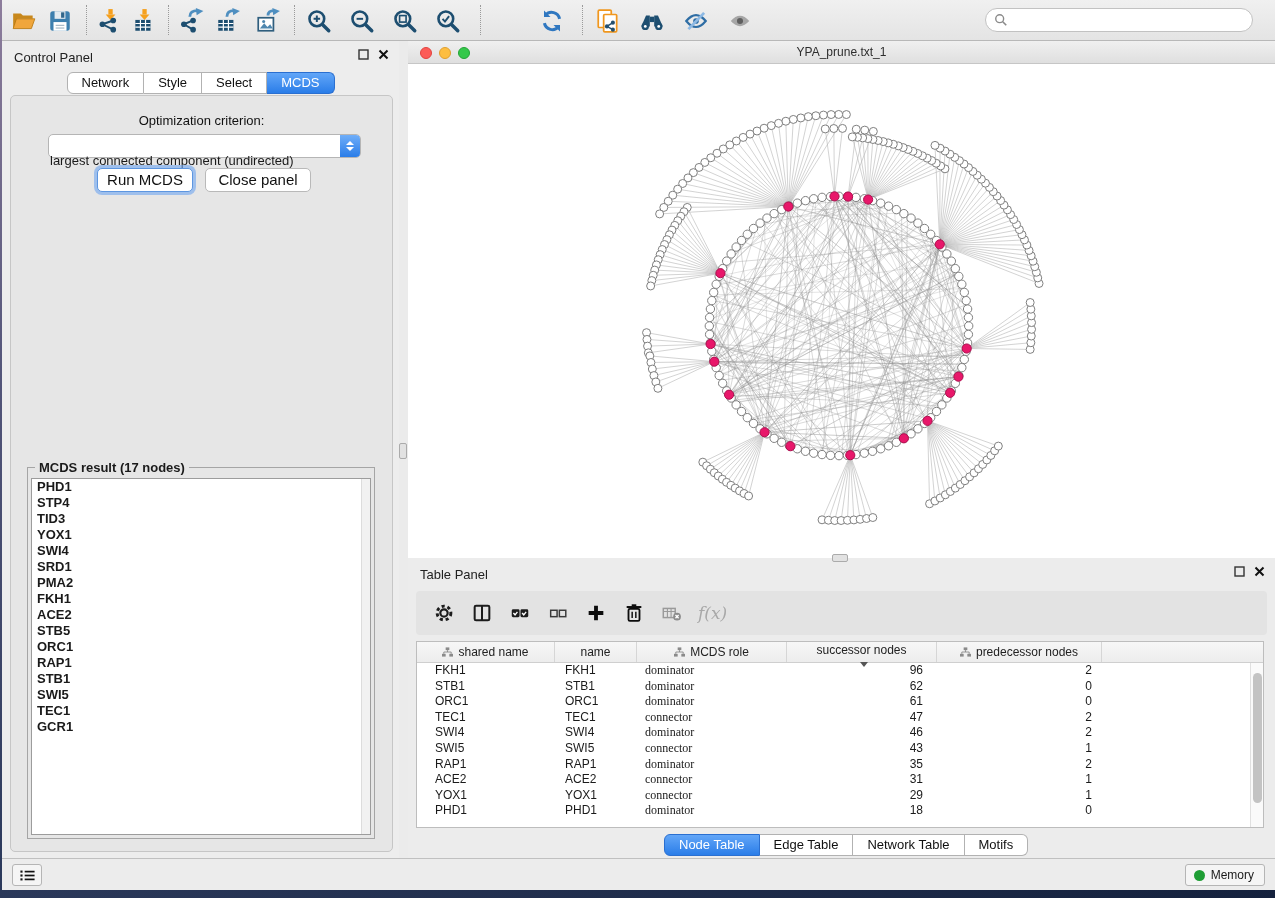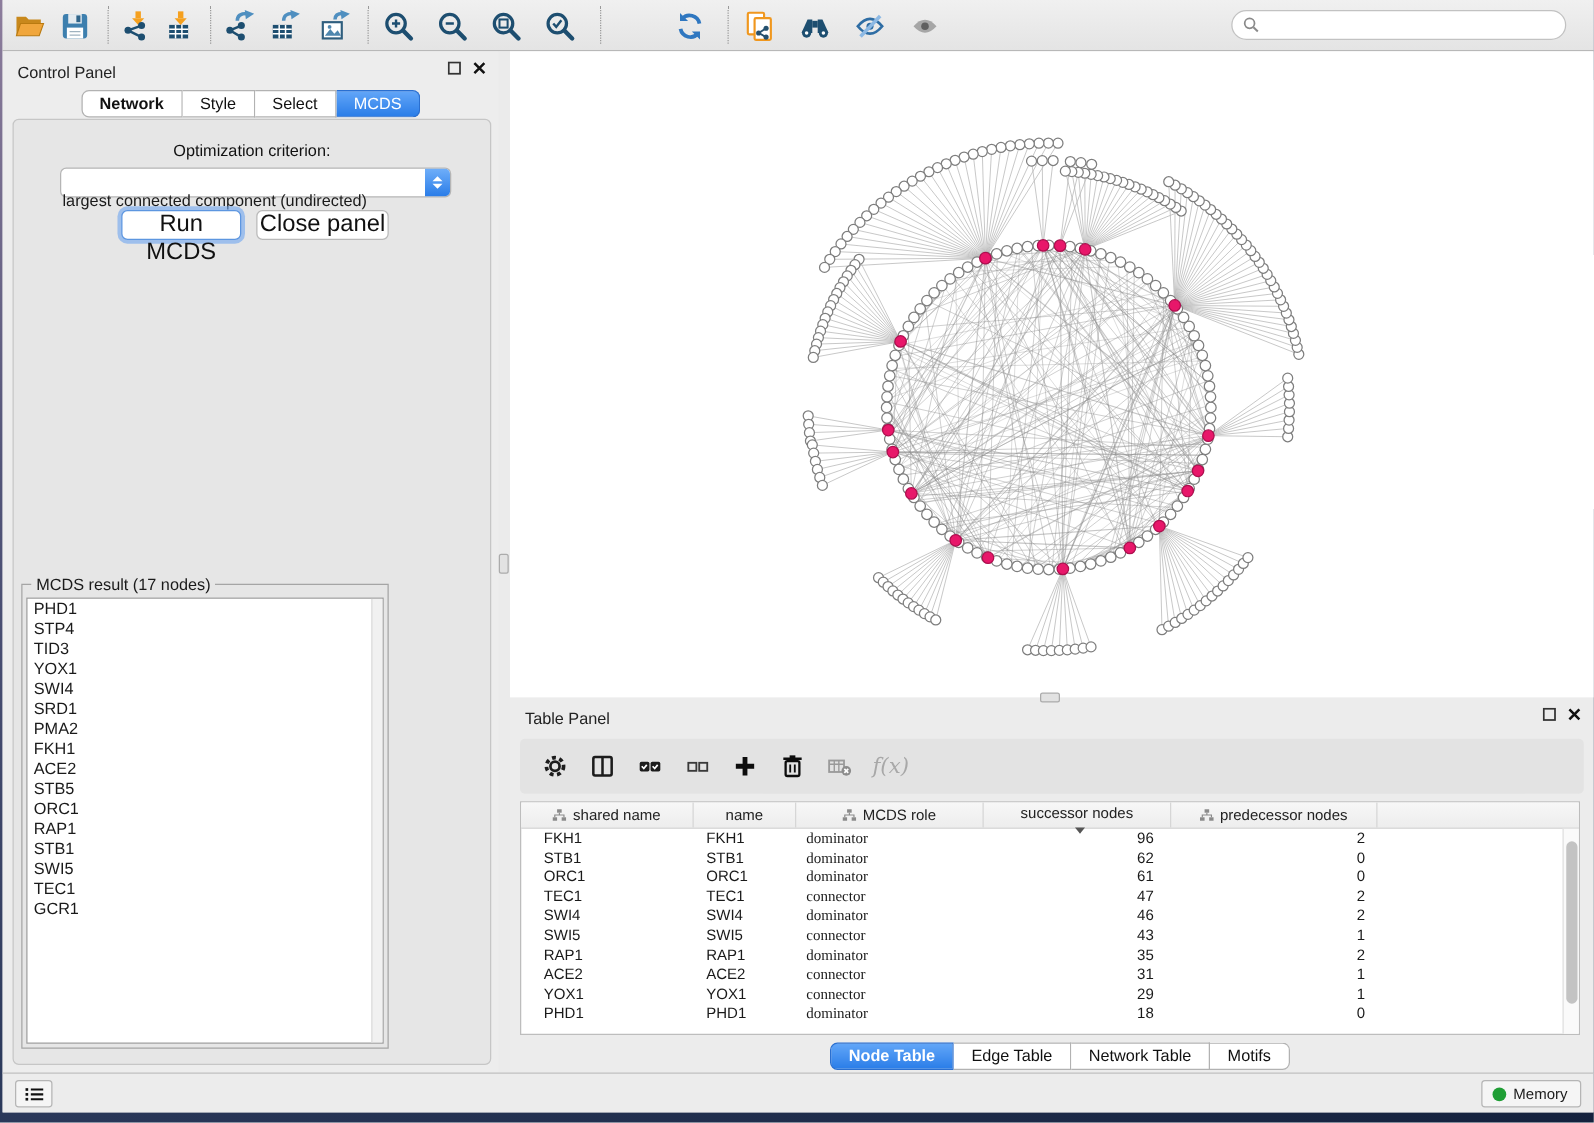--- a/index.html
+++ b/index.html
@@ -26,37 +26,37 @@
   .panel-title { font-size:13px; color:#222; }
   .winbtns { position:absolute; right:10px; top:8px; display:flex; gap:9px; }
   .winbtns svg { width:11px; height:11px; }
 
   
   .control-panel { position:absolute; left:0; top:41px; width:397px; bottom:32px; background:#ededed; }
   .cp-header { position:absolute; left:12px; top:9px; }
   .seg-tabs { position:absolute; top:31px; left:50%; transform:translateX(-50%); display:flex; height:22px; }
   .seg { background:#fff; border:1px solid #b2b2b2; border-left:none; padding:0 14px; line-height:20px;
     font-size:13px; color:#111; }
-  .seg:first-child { border-left:1px solid #b2b2b2; border-radius:6px 0 0 6px;font-weight:bold; }
+  .seg:first-child { border-left:1px solid #b2b2b2; border-radius:6px 0 0 6px; }
   .seg:last-child { border-radius:0 6px 6px 0; }
   .seg.active { background:linear-gradient(#62a6f8,#2a7de8); border-color:#2a6fd0; color:#fff; }
   .cp-inner { position:absolute; left:8px; right:6px; top:54px; bottom:6px; background:#e6e6e6;
     border:1px solid #c6c6c6; border-radius:5px; }
   .opt-label { position:absolute; top:17px; width:100%; text-align:center; font-size:13px; color:#111; }
   .dropdown { position:absolute; left:37px; top:38px; width:313px; height:24px; background:#fff;
     border:1px solid #b5b5b5; border-radius:5px; display:flex; align-items:center; }
   .dropdown .dd-text { flex:1; padding-left:1px; font-size:13px; white-space:nowrap; overflow:hidden;margin-top:28px; }
   .dd-stepper { width:20px; height:22px; border-radius:0 4px 4px 0; background:linear-gradient(#6faef9,#2a7de8);
     display:flex; flex-direction:column; align-items:center; justify-content:center; gap:2px; }
   .dd-stepper i { width:0; height:0; border-left:4px solid transparent; border-right:4px solid transparent; }
   .dd-up { border-bottom:4px solid #fff; } .dd-down { border-top:4px solid #fff; }
   .btn { position:absolute; top:72px; height:24px; background:#fff; border:1px solid #b9b9b9; border-radius:5px;
-    font-size:19px; text-align:center; line-height:22px; color:#111; }
+    font-size:15px; text-align:center; line-height:22px; color:#111; }
   .btn.focusring { box-shadow:0 0 0 3px rgba(110,165,240,.6); border-color:#5d96e0; }
-  .groupbox { position:absolute; left:6px; top:371px; width:294px; height:372px; border:1px solid #a5a5a5; }
+  .groupbox { position:absolute; left:16px; top:371px; width:348px; height:372px; border:1px solid #a5a5a5;font-weight:bold; }
   .groupbox-title { position:absolute; top:-8px; left:7px; background:#e6e6e6; padding:0 4px; font-size:13px; }
   .result-list { position:absolute; left:3px; right:3px; top:10px; bottom:3px; background:#fff;
     border:1px solid #9c9c9c; overflow:hidden; }
   .mcds-item { height:16px; line-height:16px; padding-left:5px; font-size:13px; }
   .list-scroll { position:absolute; right:0; top:0; bottom:0; width:9px; background:#f1f1f1; border-left:1px solid #dcdcdc; }
 
   
   .vdivider { position:absolute; left:397px; top:41px; width:9px; bottom:32px; background:#ebebeb; }
   .vgrip { position:absolute; left:0; top:402px; width:8px; height:16px; background:#e2e2e2;
     border:1px solid #ababab; border-radius:2px; }
@@ -310,20 +310,26 @@
           </div>
       </div>
     </div>
   </div>
 
   <div class="vdivider">
     <div class="vgrip"></div>
   </div>
 
   <div class="network-view">
+    <div class="net-titlebar">
+      <div class="tl red"></div>
+      <div class="tl yellow"></div>
+      <div class="tl green"></div>
+      <div class="net-title">YPA_prune.txt_1</div>
+    </div>
     <div class="net-canvas">
       <svg id="netsvg" width="100%" height="100%" viewBox="0 0 869 494">
           <line x1="461.2" y1="135.3" x2="552.9" y2="214.3" stroke="#8f8f8f" stroke-opacity="0.42" stroke-width="0.8"></line>
           <line x1="533.0" y1="180.2" x2="561.5" y2="273.9" stroke="#8f8f8f" stroke-opacity="0.42" stroke-width="0.8"></line>
           <line x1="560.0" y1="284.6" x2="509.3" y2="157.4" stroke="#8f8f8f" stroke-opacity="0.42" stroke-width="0.8"></line>
           <line x1="357.4" y1="368.5" x2="311.5" y2="310.7" stroke="#8f8f8f" stroke-opacity="0.42" stroke-width="0.8"></line>
           <line x1="383.3" y1="382.5" x2="465.8" y2="387.5" stroke="#8f8f8f" stroke-opacity="0.42" stroke-width="0.8"></line>
           <line x1="321.8" y1="330.9" x2="359.5" y2="154.1" stroke="#8f8f8f" stroke-opacity="0.42" stroke-width="0.8"></line>
           <line x1="427.5" y1="132.1" x2="302.0" y2="259.2" stroke="#8f8f8f" stroke-opacity="0.42" stroke-width="0.8"></line>
           <line x1="383.3" y1="382.5" x2="304.9" y2="234.8" stroke="#8f8f8f" stroke-opacity="0.42" stroke-width="0.8"></line>

